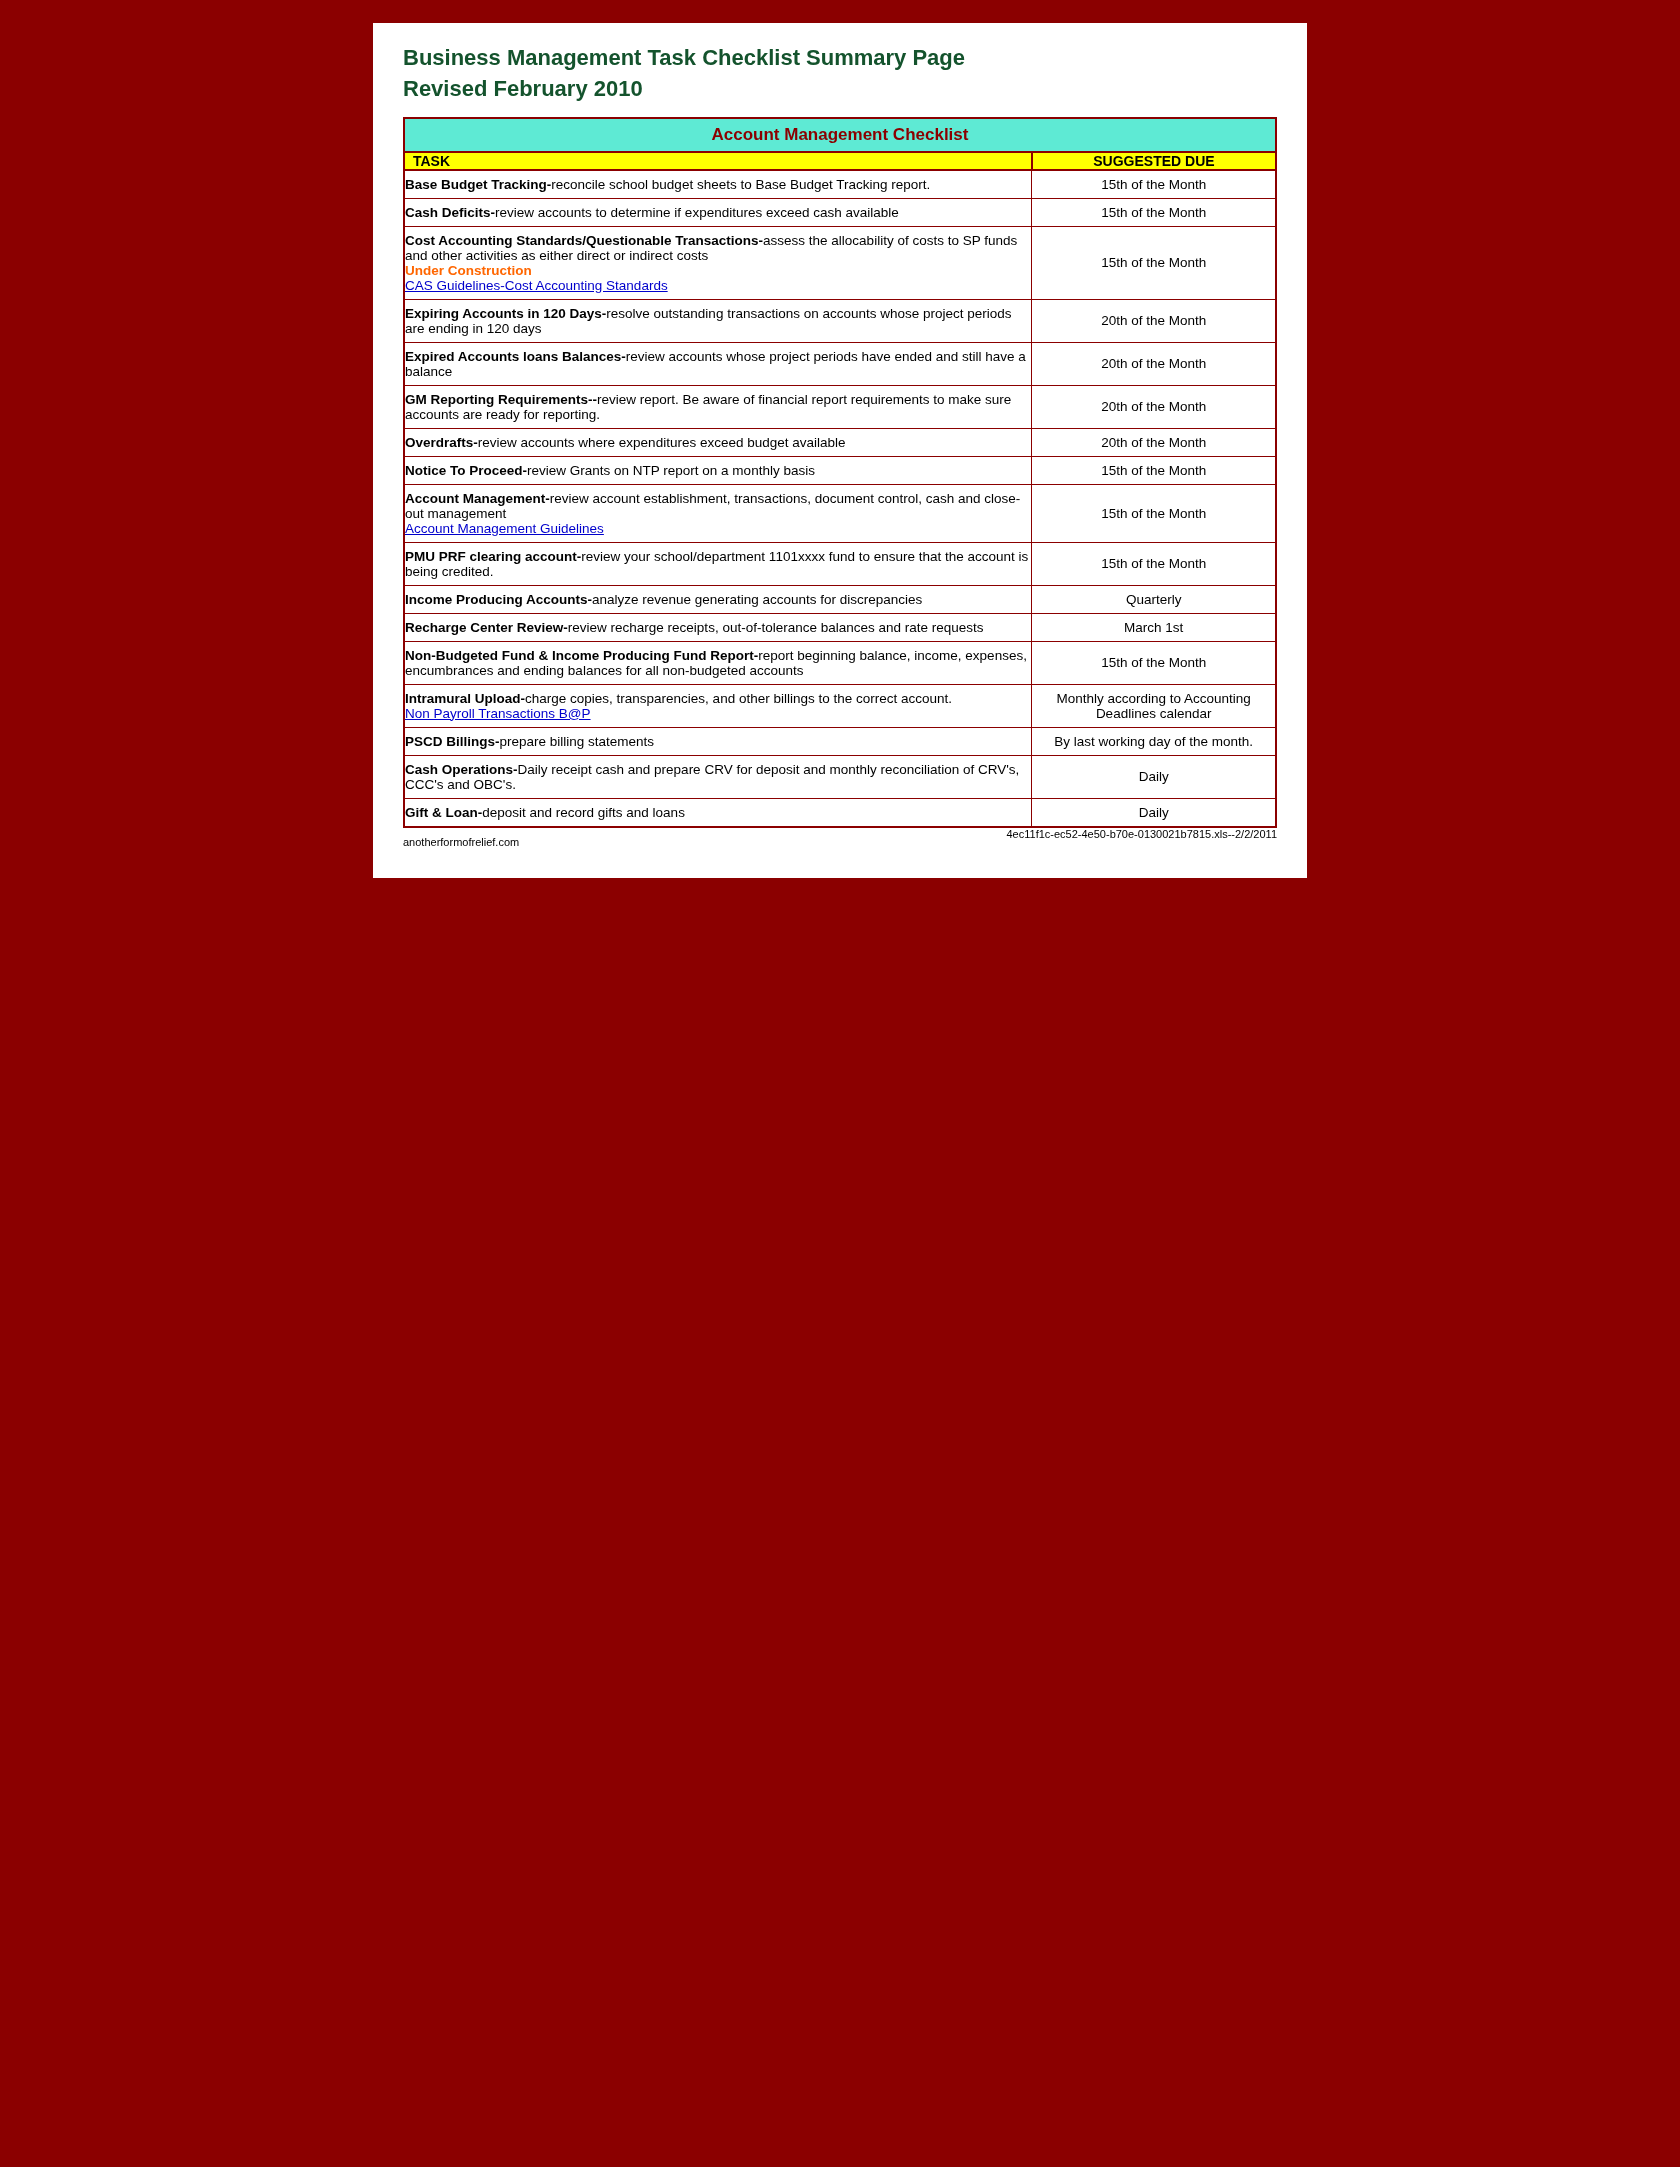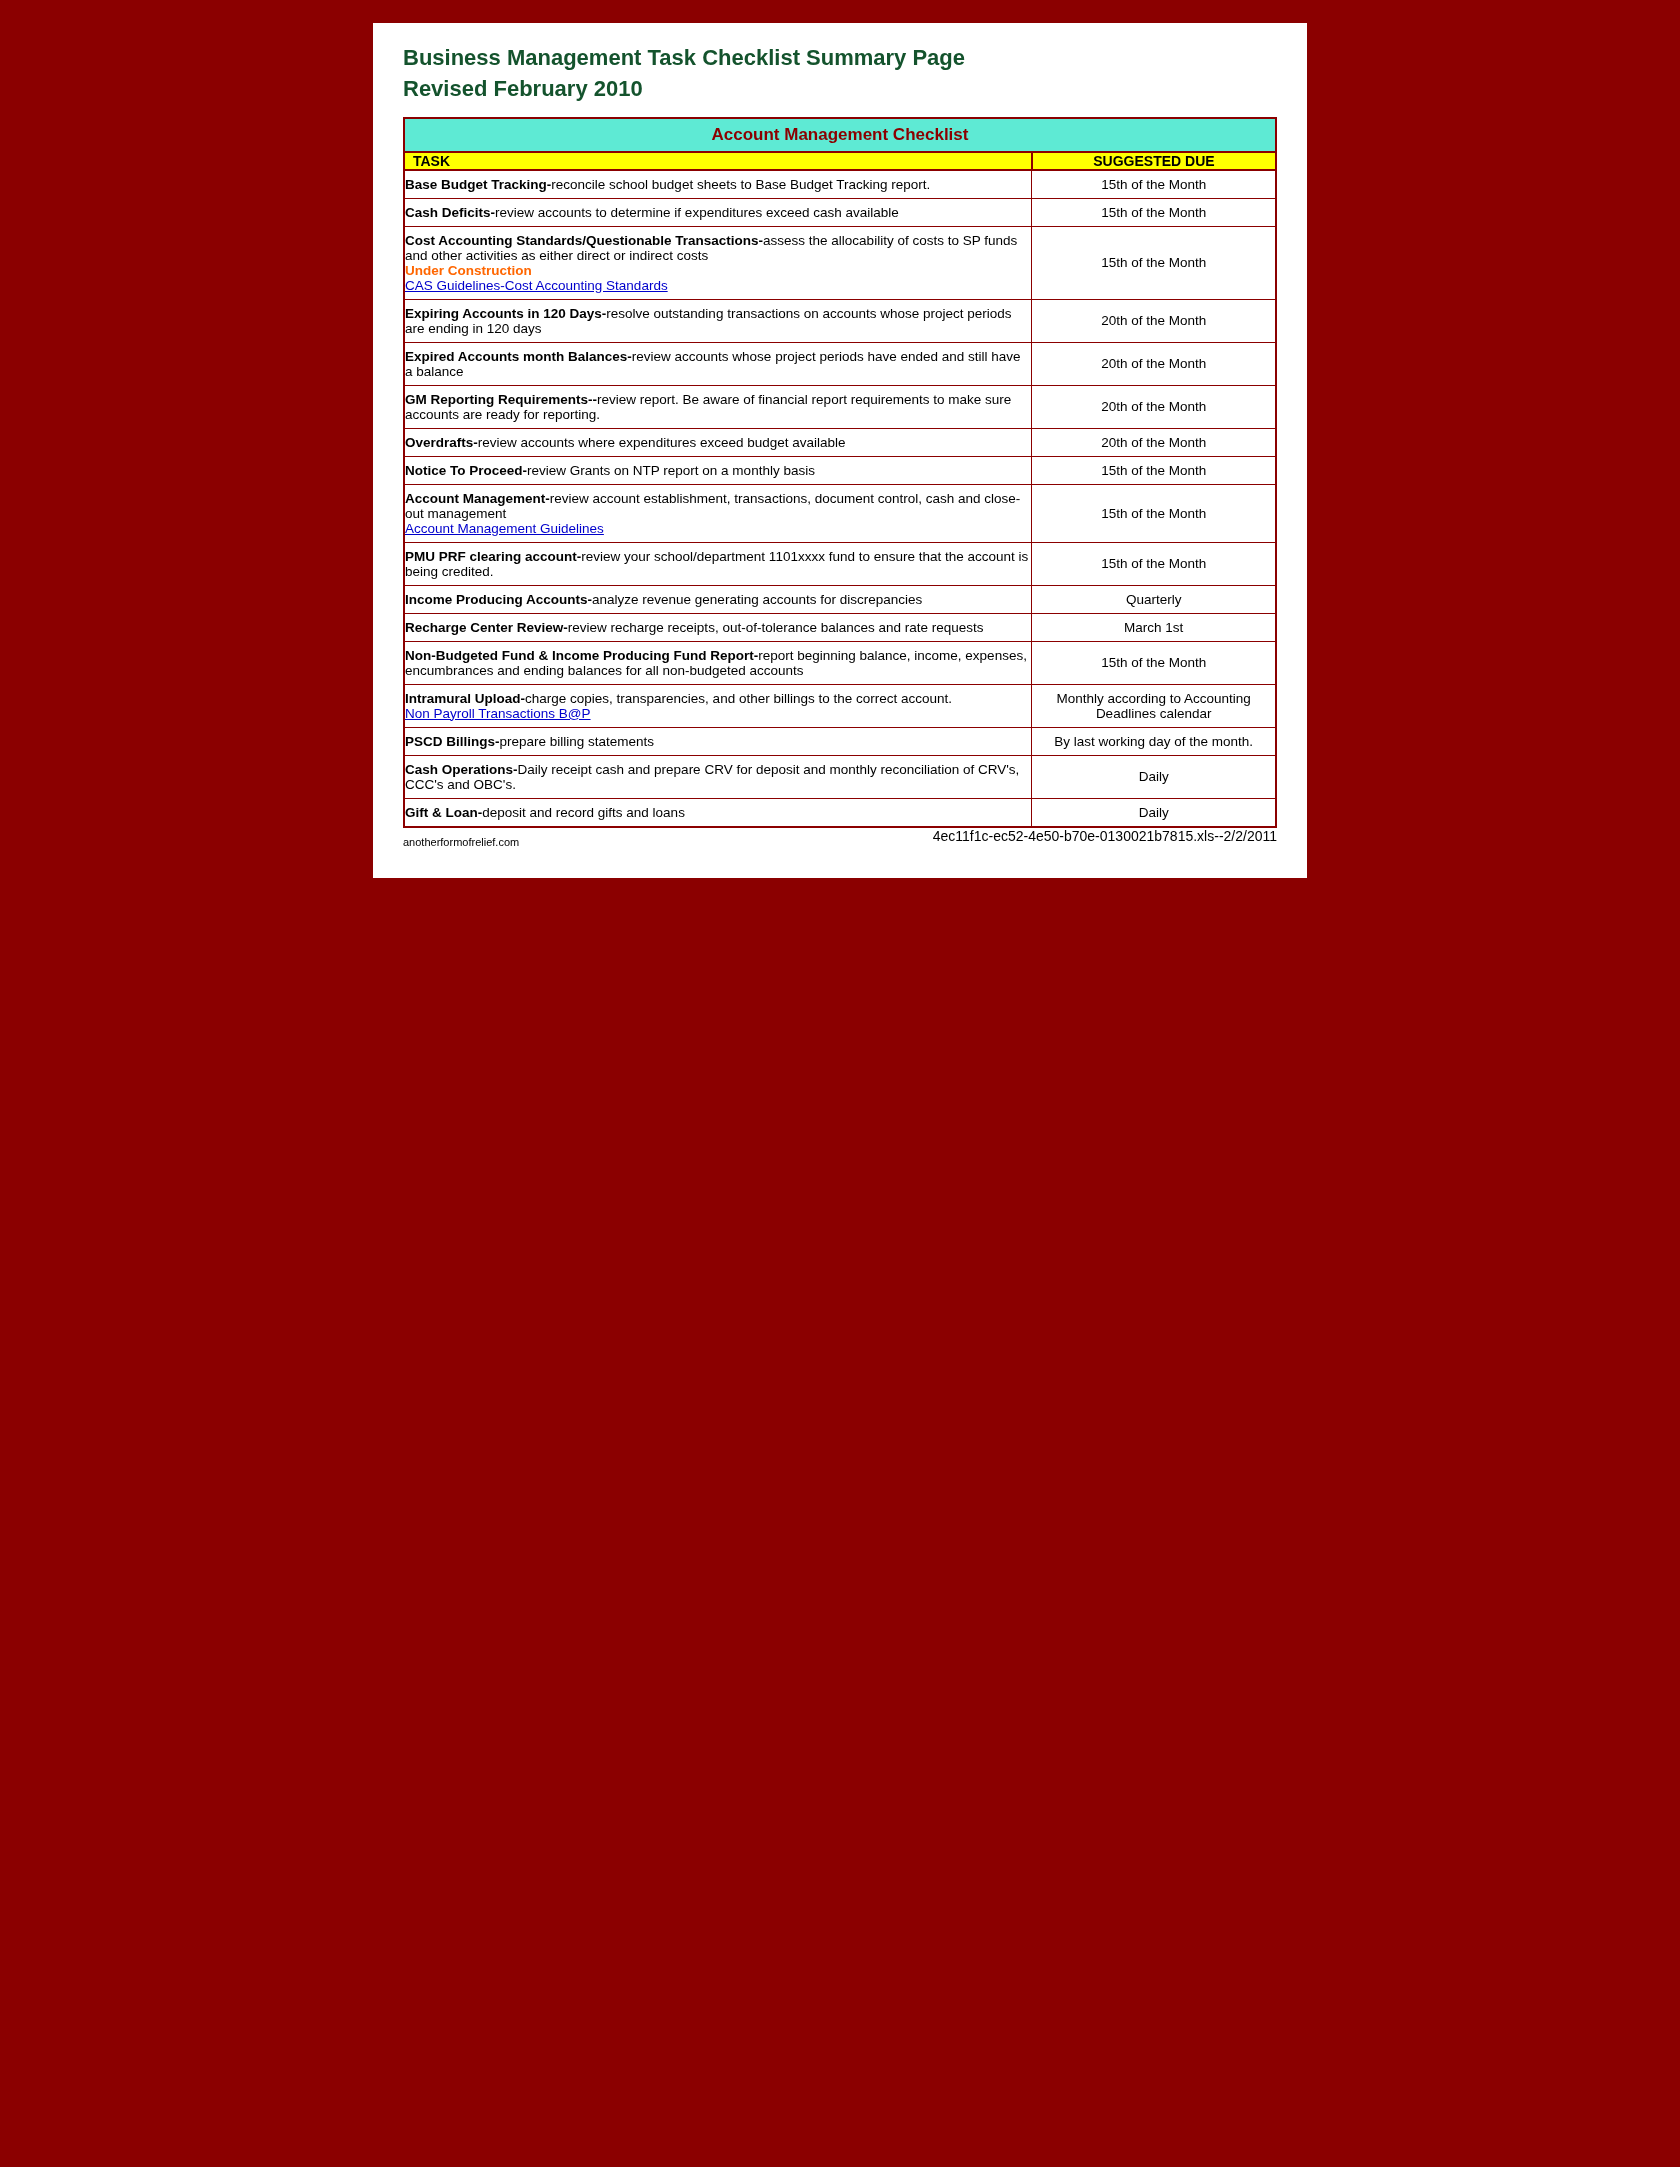--- a/index.html
+++ b/index.html
@@ -74,21 +74,21 @@
       color: #FF6600;
       font-weight: bold;
       display: block;
     }
     .footer-left {
       margin-top: 8px;
       font-size: 11px;
       color: #000;
     }
     .footer-right {
-      font-size: 14px;
+      font-size: 11px;
       color: #000;
       text-align: right;
     }
     .footer-row {
       display: flex;
       justify-content: space-between;
     }
   </style>
 </head>
 <body>
@@ -120,21 +120,21 @@
         </tr>
         <tr class="data-row">
           <td class="task-col"><span class="task-bold">Cost Accounting Standards/Questionable Transactions-</span>assess the allocability of costs to SP funds and other activities as either direct or indirect costs<span class="under-construction">Under Construction</span><a class="task-link" href="#">CAS Guidelines-Cost Accounting Standards</a></td>
           <td class="due-col">15th of the Month</td>
         </tr>
         <tr class="data-row">
           <td class="task-col"><span class="task-bold">Expiring Accounts in 120 Days-</span>resolve outstanding transactions on accounts whose project periods are ending in 120 days</td>
           <td class="due-col">20th of the Month</td>
         </tr>
         <tr class="data-row">
-          <td class="task-col"><span class="task-bold">Expired Accounts month Balances-</span>review accounts whose project periods have ended and still have a balance</td>
+          <td class="task-col"><span class="task-bold">Expired Accounts loans Balances-</span>review accounts whose project periods have ended and still have a balance</td>
           <td class="due-col">20th of the Month</td>
         </tr>
         <tr class="data-row">
           <td class="task-col"><span class="task-bold">GM Reporting Requirements--</span>review report.  Be aware of financial report requirements to make sure accounts are ready for reporting.</td>
           <td class="due-col">20th of the Month</td>
         </tr>
         <tr class="data-row">
           <td class="task-col"><span class="task-bold">Overdrafts-</span>review accounts where expenditures exceed budget available</td>
           <td class="due-col">20th of the Month</td>
         </tr>

